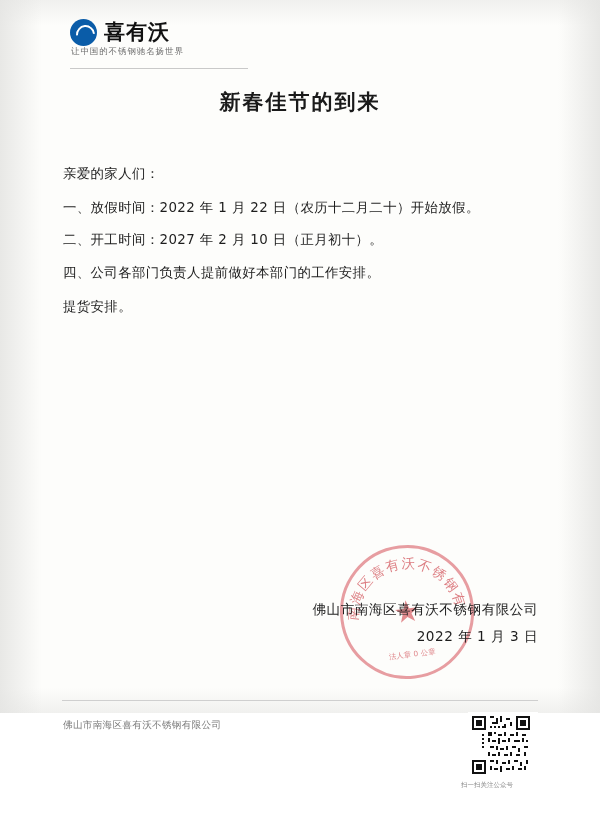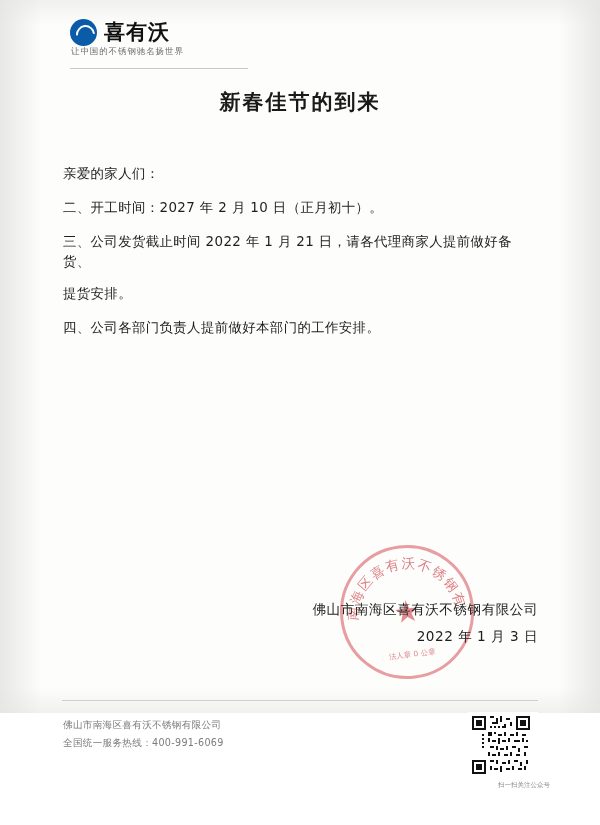--- a/index.html
+++ b/index.html
@@ -215,24 +215,24 @@
     right: 62px;
     top: 712px;
     width: 66px;
     height: 66px;
     background: #ffffff;
     padding: 2px;
   }
   .qr svg { display: block; }
   .qr-caption {
     position: absolute;
-    right: 50px;
+    right: 78px;
     top: 781px;
     width: 70px;
-    text-align: right;
+    text-align: center;
     font-size: 6.5px;
     color: #8a8a8a;
     font-family: "DejaVu Sans", sans-serif;
   }
 </style>
 </head>
 <body>
 
 <div class="page">
 
@@ -242,24 +242,24 @@
       <div class="logo-text">喜有沃</div>
     </div>
     <div class="logo-sub">让中国的不锈钢驰名扬世界</div>
     <div class="logo-rule"></div>
   </div>
 
   <div class="doc-title">新春佳节的到来</div>
 
   <div class="body-block">
     <div class="para">亲爱的家人们：</div>
+    <div class="para tight">一、放假时间：2022 年 1 月 22 日（农历十二月二十）开始放假。</div>
     <div class="para">二、开工时间：2027 年 2 月 10 日（正月初十）。</div>
-    <div class="para tight">三、公司发货截止时间 2022 年 1 月 21 日，请各代理商家人提前做好备货、</div>
+    <div class="para">四、公司各部门负责人提前做好本部门的工作安排。</div>
     <div class="para">提货安排。</div>
-    <div class="para">四、公司各部门负责人提前做好本部门的工作安排。</div>
   </div>
 
   <div class="seal">
     <svg class="seal-arc" viewBox="0 0 128 128">
       <defs>
         <path id="arcpath" d="M 14,70 A 50,50 0 1 1 114,70"></path>
       </defs>
       <text>
         <textPath href="#arcpath" startOffset="50%" text-anchor="middle">佛山市南海区喜有沃不锈钢有限公司</textPath>
       </text>
@@ -269,21 +269,20 @@
   </div>
 
   <div class="sign-block">
     <div>佛山市南海区喜有沃不锈钢有限公司</div>
     <div>2022 年 1 月 3 日</div>
   </div>
 
   <div class="footer-rule"></div>
   <div class="footer-block">
     <div>佛山市南海区喜有沃不锈钢有限公司</div>
-    <div>全国统一服务热线：400-991-6069</div>
   </div>
 
   <div class="qr">
     <svg width="62" height="62" viewBox="0 0 31 31" shape-rendering="crispEdges">
       <rect width="31" height="31" fill="#ffffff"></rect>
       <g fill="#111">
 
         <rect x="1" y="1" width="7" height="7"></rect>
         <rect x="2" y="2" width="5" height="5" fill="#fff"></rect>
         <rect x="3" y="3" width="3" height="3"></rect>

